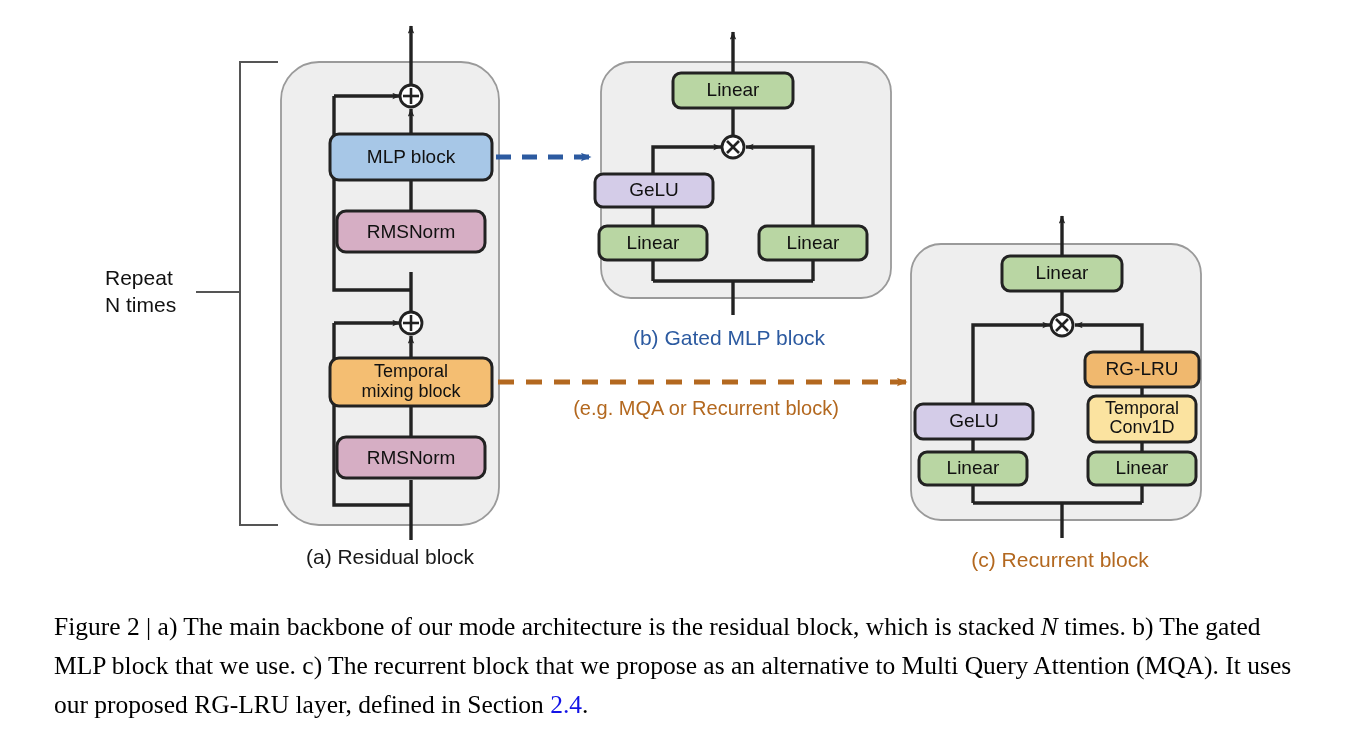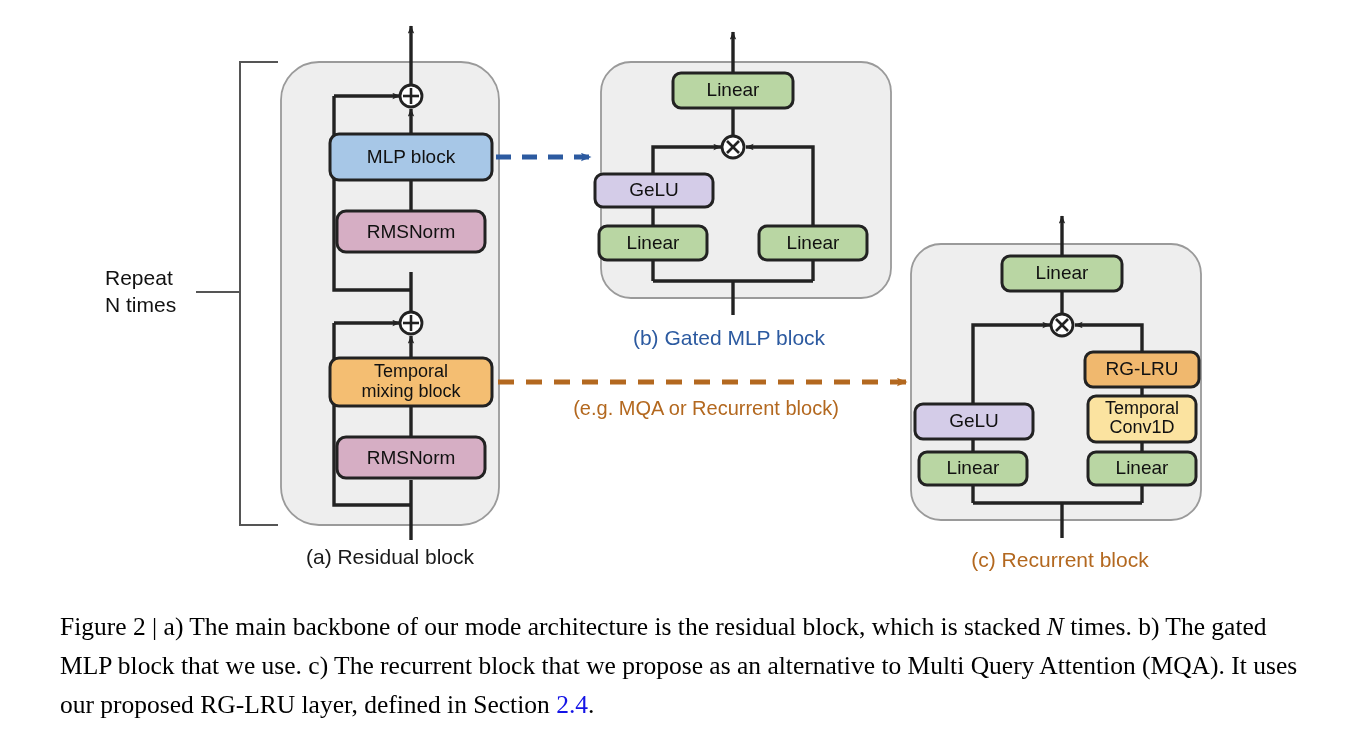--- a/index.html
+++ b/index.html
@@ -48,21 +48,21 @@
     text-anchor: start;
   }
   .edge-note {
     font-family: "Liberation Sans", sans-serif;
     font-size: 20px;
     fill: #b3681f;
     text-anchor: middle;
   }
   #fig-caption {
     position: absolute;
-    left: 60px;
+    left: 54px;
     top: 608px;
     width: 1260px;
     font-family: "Liberation Serif", serif;
     font-size: 25.5px;
     line-height: 1.52;
     color: #000000;
     text-align: left;
   }
   #fig-caption .ital { font-style: italic; }
   #fig-caption .xref { color: #1414e6; }

